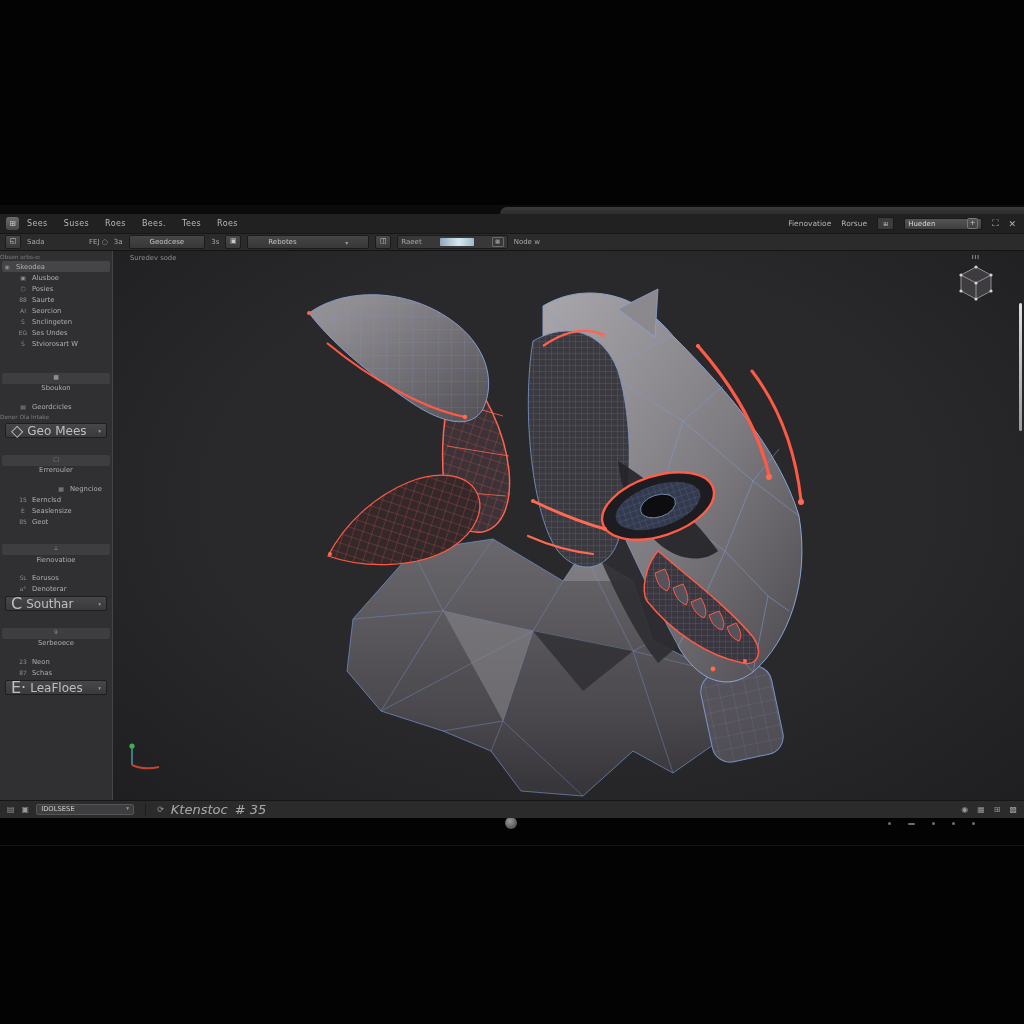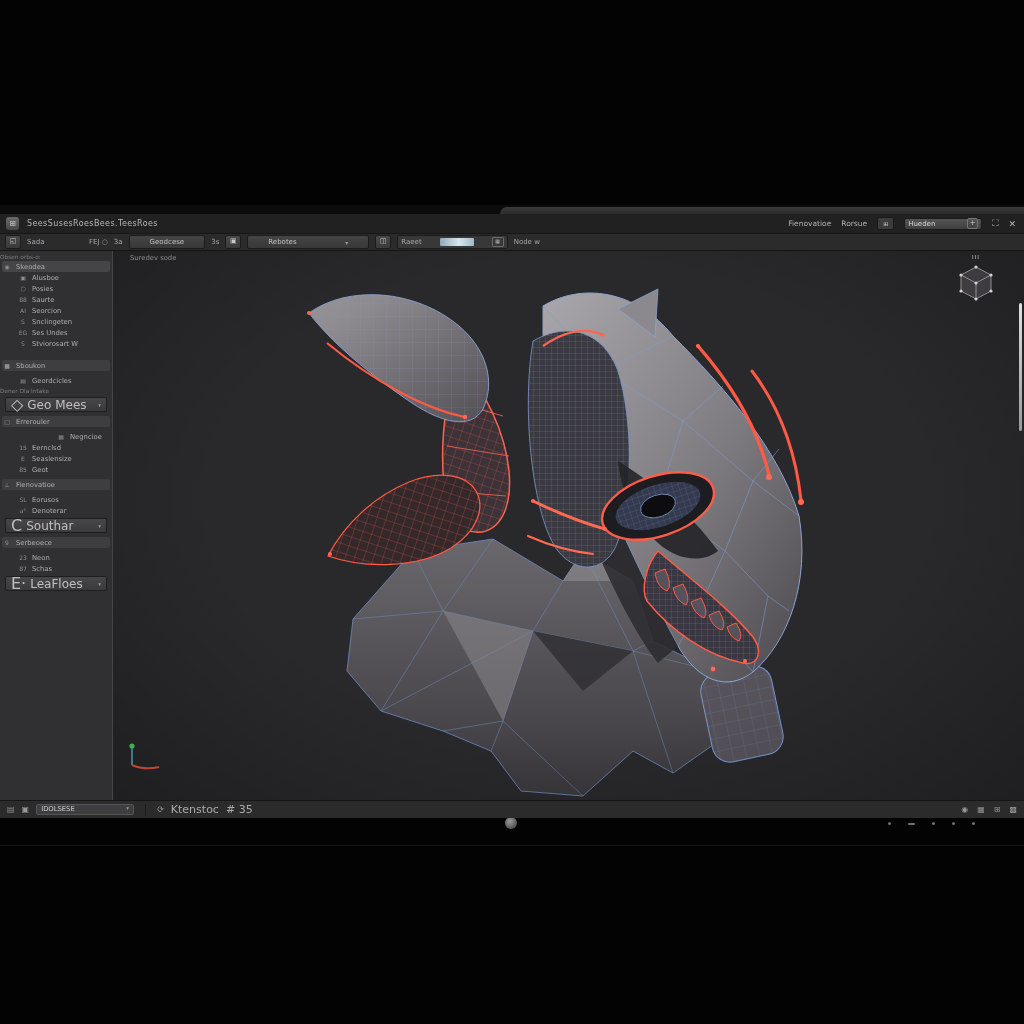--- a/index.html
+++ b/index.html
@@ -14,21 +14,21 @@
 
   .screen{position:absolute;left:0;top:205px;width:1024px;height:605px;background:#1f1f1f;}
   .titlestrip{position:absolute;left:0;top:0;width:1024px;height:9px;background:#0b0b0b;}
   .titlestrip .tabfill{position:absolute;left:500px;top:2px;right:0;height:7px;
     background:linear-gradient(#3a3a3a,#2c2c2c);border-radius:7px 0 0 0;}
 
   .menubar{position:absolute;left:0;top:9px;width:1024px;height:20px;background:#222122;
     display:flex;align-items:center;border-bottom:1px solid #161616;box-sizing:border-box;}
   .appicon{width:13px;height:13px;margin:0 8px 0 6px;background:linear-gradient(#6a6a6a,#474747);
     border-radius:3px;color:#cfcfcf;font-size:8px;line-height:13px;text-align:center;}
-  .menus{display:flex;gap:0;}
+  .menus{display:flex;gap:16px;}
   .menus span{font-size:8px;color:#b9b7b9;letter-spacing:.4px;}
   .mb-right{margin-left:auto;display:flex;align-items:center;gap:10px;padding-right:8px;}
   .mb-right .txt{font-size:7.5px;color:#b2b0b2;}
   .mini-btn{width:15px;height:11px;background:#3c3c3c;border:1px solid #1a1a1a;border-radius:2px;
     color:#c9c9c9;font-size:6px;line-height:11px;text-align:center;}
   .mode-dd{width:78px;height:12px;background:linear-gradient(#555,#3f3f3f);border:1px solid #1a1a1a;
     border-radius:2px;display:flex;align-items:center;font-size:7px;color:#d8d8d8;padding:0 3px;box-sizing:border-box;}
   .mode-dd .plus{margin-left:auto;width:9px;height:9px;border:1px solid #777;border-radius:2px;
     font-size:7px;line-height:8px;text-align:center;color:#ccc;}
   .wctl{font-size:9px;color:#b5b5b5;}
@@ -46,21 +46,21 @@
   .seg-blue{width:34px;height:8px;border-radius:1px;background:linear-gradient(90deg,#8fa8ba,#d7e6ef 55%,#9fb9ca);}
   .seg-box{width:10px;height:8px;border:1px solid #6a6a6a;border-radius:1px;color:#bbb;font-size:5px;line-height:7px;text-align:center;}
 
   .main{position:absolute;left:0;top:46px;width:1024px;height:549px;display:flex;}
   .sidebar{width:113px;height:100%;background:#302f31;border-right:1px solid #454446;box-sizing:border-box;
     padding-top:1px;overflow:hidden;}
   .srow{height:11px;display:flex;align-items:center;gap:4px;color:#b0aeb0;}
   .srow .ic{width:10px;font-size:6px;color:#8f8d90;text-align:center;flex:none;}
   .srow .lb{font-size:6.8px;white-space:nowrap;}
   .srow.sel{background:#454447;border-radius:2px;margin:0 2px;}
-  .srow.sec{background:#3e3d40;border-radius:2px;margin:4px 2px;}
+  .srow.sec{background:#3e3d40;border-radius:2px;margin:17px 2px;flex-direction:column;}
   .srow.mini{height:9px;}
   .srow.mini .lb{font-size:5.8px;color:#7f7d80;}
   .srow.ind1{padding-left:12px;margin-left:44px;}
   .srow.ind2{padding-left:18px;}
   .sdrop{height:13px;margin:2px 5px;background:linear-gradient(#474648,#3a393b);border:1px solid #1e1e1e;
     border-radius:2px;display:flex;align-items:center;gap:4px;padding:0 5px;color:#c0bec0;}
   .sdrop .lb{font-size:12px;}
   .sdrop .cv{margin-left:auto;font-size:5.5px;color:#9a9a9a;}
   .sspace{height:7px;}
 
@@ -72,21 +72,21 @@
   .vscroll{position:absolute;right:2px;top:52px;width:3px;height:128px;border-radius:2px;
     background:linear-gradient(180deg,#e0e0e0,#9a9a9a);}
   .axis{position:absolute;left:10px;bottom:26px;}
   .statusbar{position:absolute;left:0;top:595px;width:1024px;height:18px;background:#2c2b2c;
     border-top:1px solid #161616;display:flex;align-items:center;gap:7px;padding:0 7px;box-sizing:border-box;}
   .sb-ic{font-size:8px;color:#9a989a;}
   .sb-field{width:98px;height:11px;background:#3e3d3f;border:1px solid #555;border-radius:2px;
     display:flex;align-items:flex-start;padding:0 4px;box-sizing:border-box;color:#cfcdcf;font-size:6.8px;}
   .sb-field .cv{margin-left:auto;font-size:5.5px;color:#9a9a9a;}
   .sb-sep{width:1px;height:12px;background:#1d1d1d;margin:0 4px;}
-  .sb-txt{font-size:11px;color:#aba9ab;}
+  .sb-txt{font-size:13px;color:#aba9ab;font-style:italic;}
   .sb-right{margin-left:auto;display:flex;gap:9px;}
   .sb-right span{font-size:8px;color:#9a989a;}
 </style>
 </head>
 <body>
 
 <div class="bezel">
   <div class="chin-line"></div>
   <div class="camera"></div>
   <div class="ind-dots" id="indDots">

